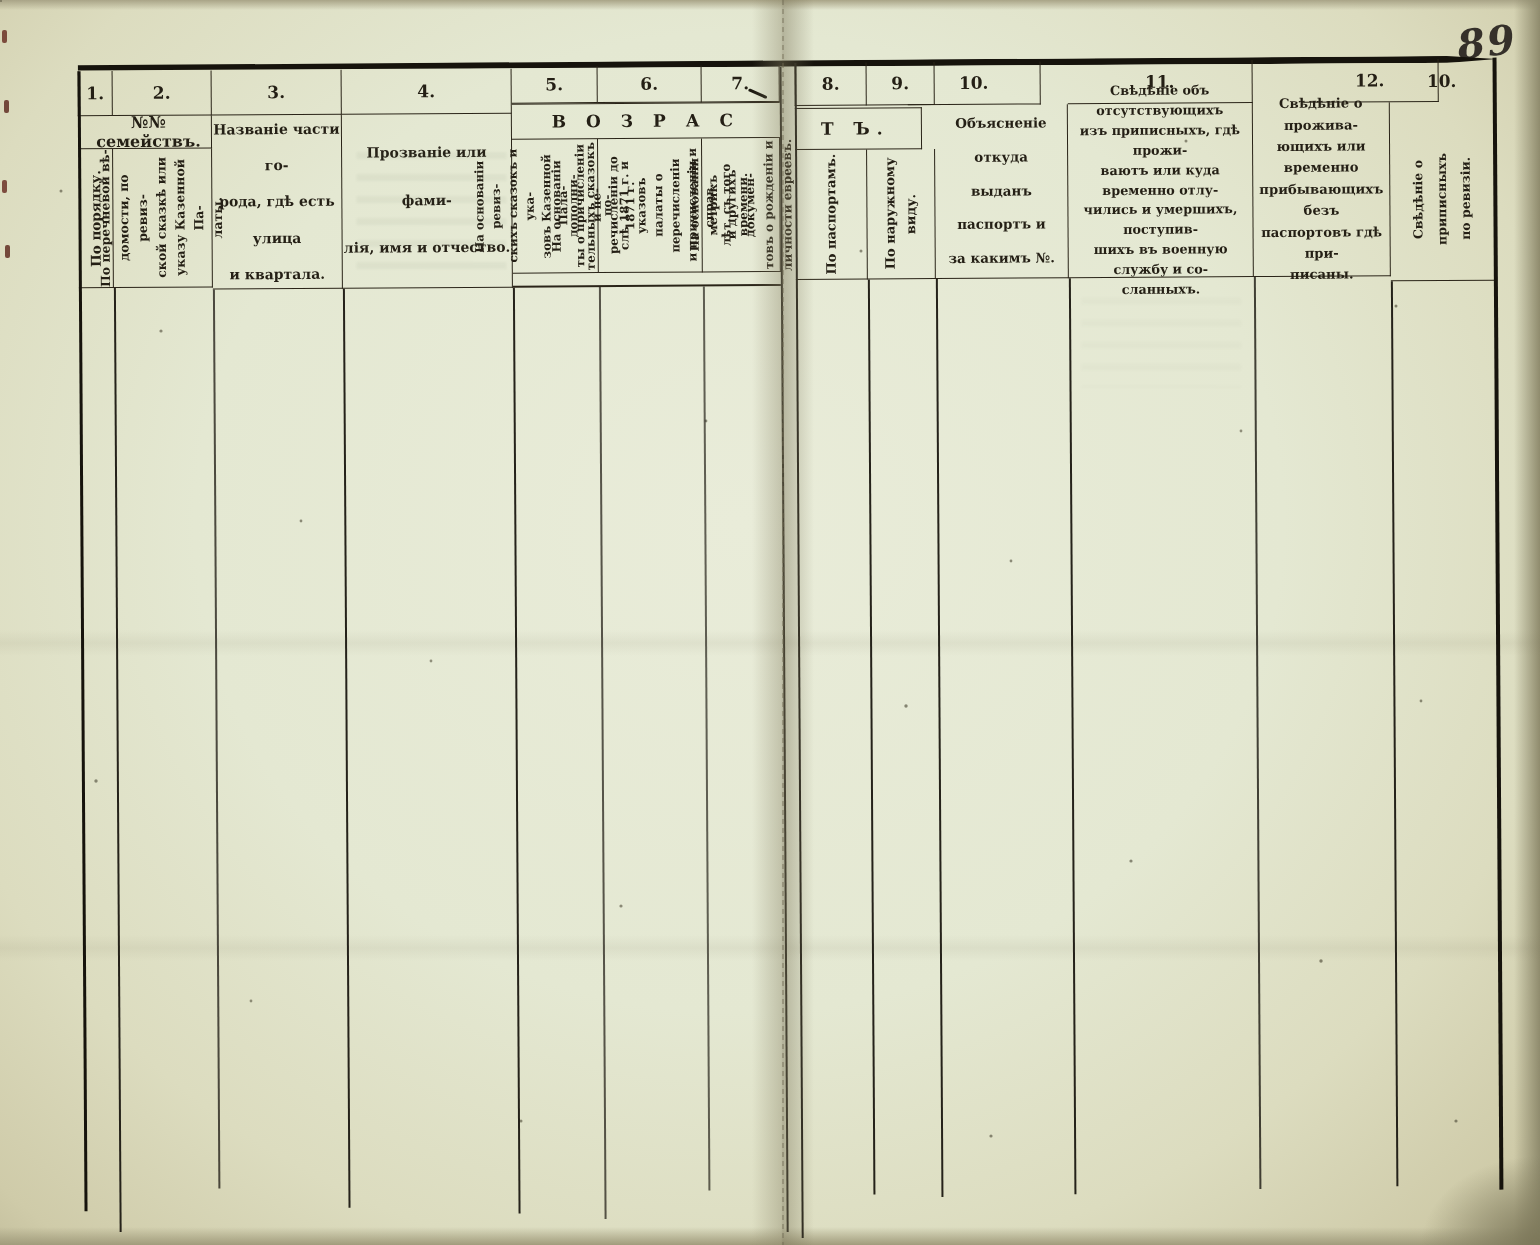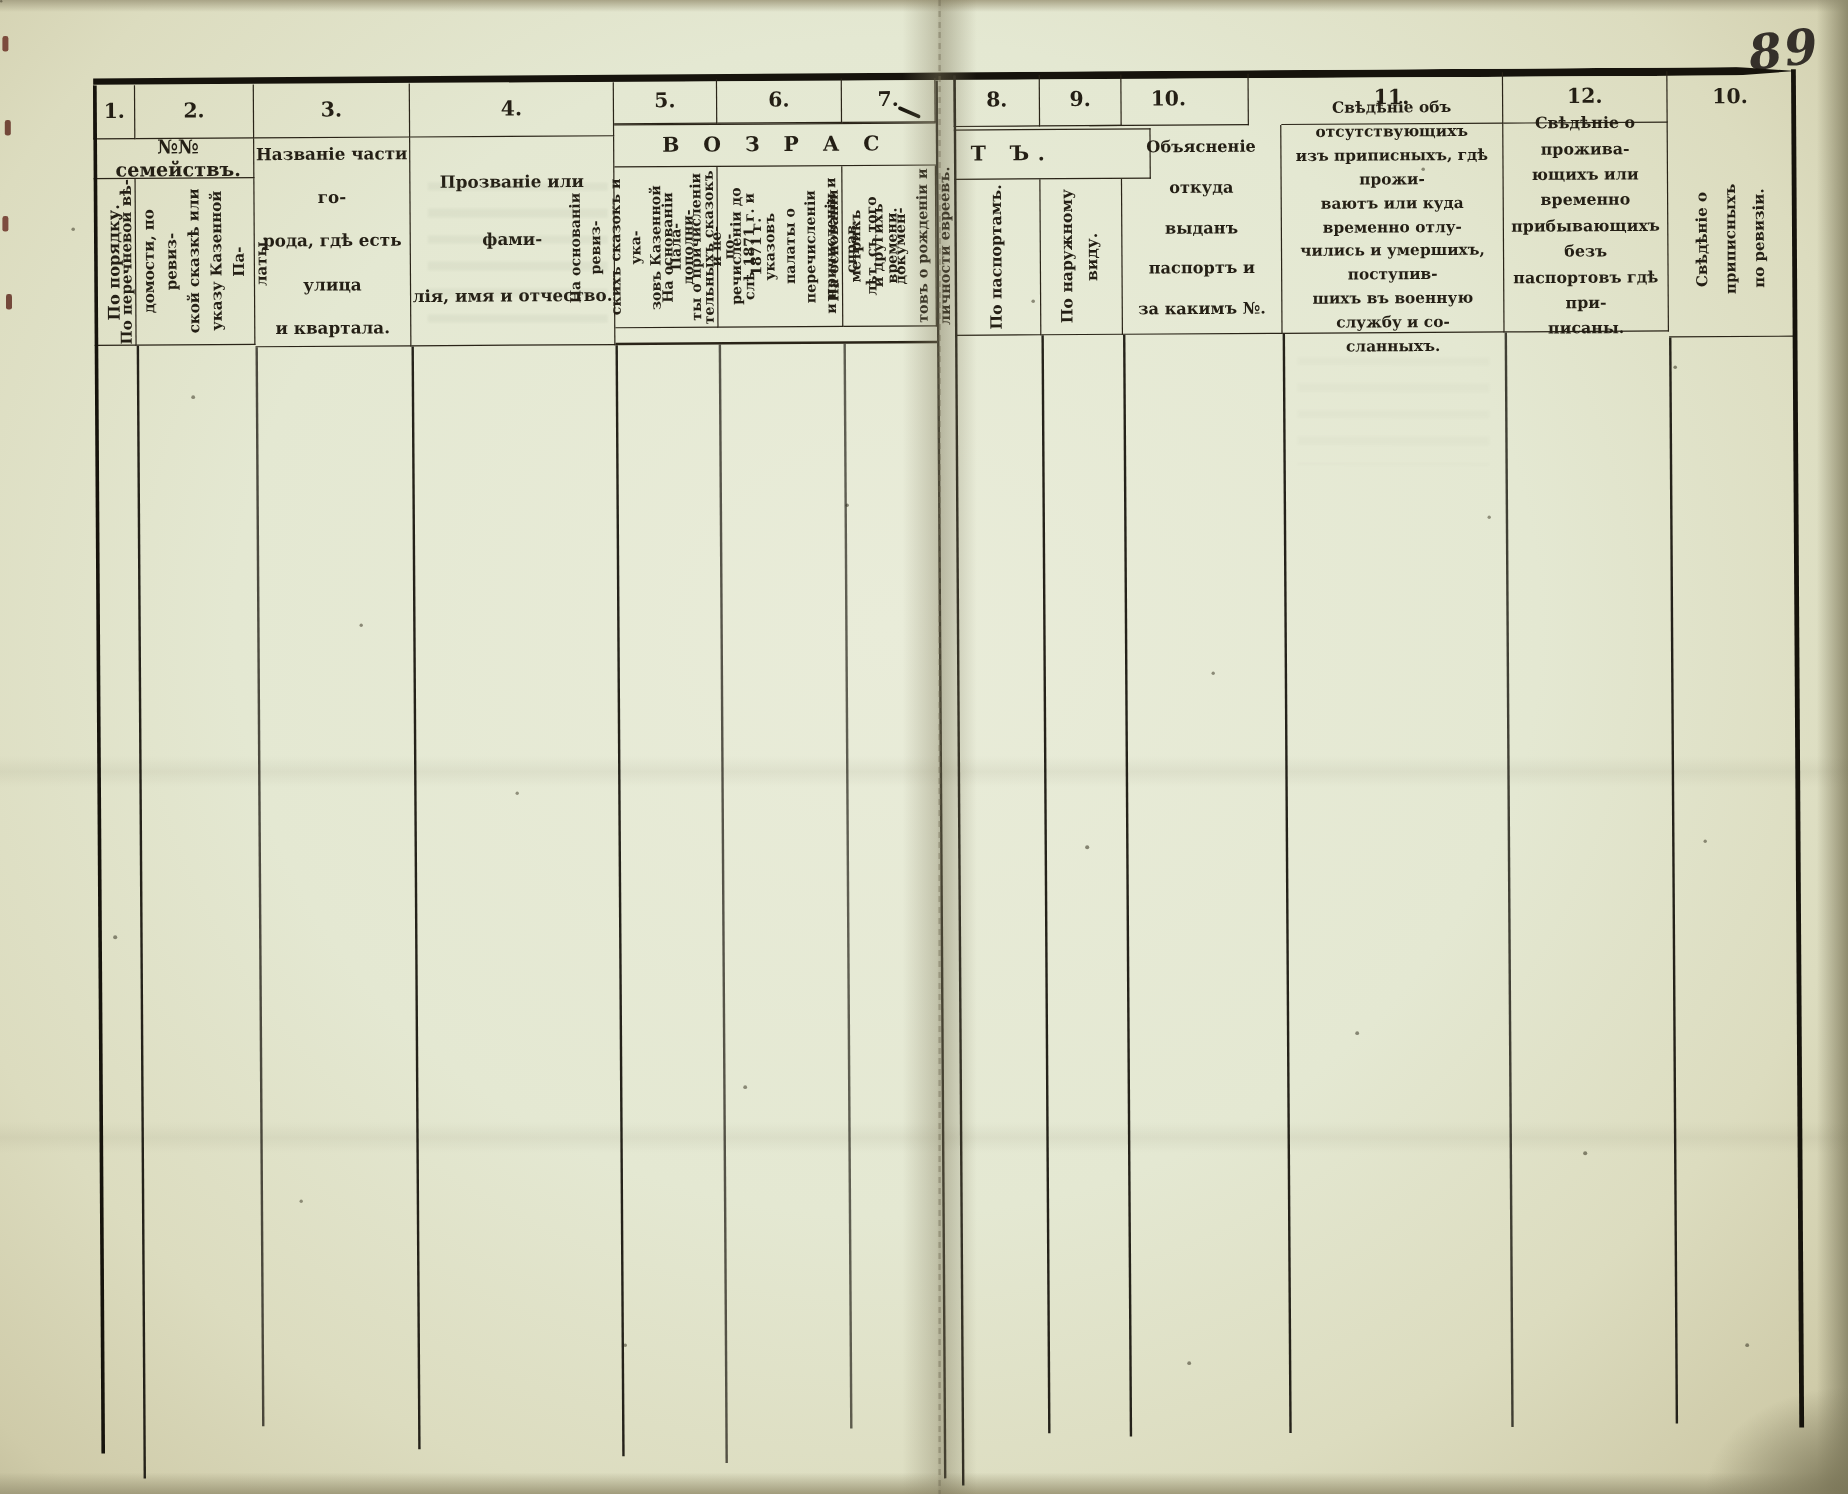--- a/index.html
+++ b/index.html
@@ -90,21 +90,21 @@
     <div class="cell num b-r b-b" style="left:212px;top:67px;width:130px;height:45px">3.</div>
     <div class="cell num b-r b-b" style="left:342px;top:67px;width:170px;height:45px">4.</div>
     <div class="cell num b-r b-b" style="left:512px;top:65px;width:86px;height:37px">5.</div>
     <div class="cell num b-r b-b" style="left:598px;top:65px;width:104px;height:37px">6.</div>
     <div class="cell num b-r b-b" style="left:702px;top:65px;width:78px;height:37px">7.</div>
 
     <div class="cell num b-r b-b b-l" style="left:795px;top:63px;width:72px;height:43px">8.</div>
     <div class="cell num b-r b-b" style="left:867px;top:63px;width:68px;height:43px">9.</div>
     <div class="cell num b-r b-b" style="left:908px;top:63px;width:133px;height:43px">10.</div>
     <div class="cell num b-r b-b" style="left:1068px;top:63px;width:185px;height:43px">11.</div>
-    <div class="cell num b-r b-b" style="left:1253px;top:63px;width:137px;height:43px">12.</div>
+    <div class="cell num b-r b-b" style="left:1302px;top:63px;width:137px;height:43px">12.</div>
     <div class="cell num" style="left:1390px;top:63px;width:104px;height:43px">10.</div>
 
     <div class="cell b-r b-b" style="left:78px;top:112px;width:134px;height:33px;font-size:16px;justify-content:flex-start;padding-left:8px">№№ семействъ.</div>
 
     <div class="cell b-r b-b" style="left:78px;top:145px;width:35px;height:139px">
       <span class="vtext" style="font-size:13.5px">По порядку.</span>
     </div>
     <div class="cell b-r b-b" style="left:113px;top:145px;width:99px;height:139px">
       <span class="vtext" style="font-size:12.5px;line-height:1.5">По перечневой вѣ-
 домости, по ревиз-
@@ -113,21 +113,21 @@
 латы.</span>
     </div>
 
     <div class="cell b-r b-b" style="left:212px;top:112px;width:130px;height:174px;font-size:14px;line-height:2.6">Названіе части го-
 рода, гдѣ есть улица
 и квартала.</div>
     <div class="cell b-r b-b" style="left:342px;top:112px;width:170px;height:174px;font-size:14px;line-height:3.4">Прозваніе или фами-
 лія, имя и отчество.</div>
 
     <div class="cell b-t b-b" style="left:512px;top:102px;width:268px;height:36px;font-size:17px;letter-spacing:7px">В О З Р А С</div>
-    <div class="cell b-t b-b b-r" style="left:795px;top:108px;width:164px;height:42px;font-size:17px;letter-spacing:7px;justify-content:flex-start;padding-left:14px">Т Ъ.</div>
+    <div class="cell b-t b-b b-r" style="left:795px;top:108px;width:127px;height:42px;font-size:17px;letter-spacing:7px;justify-content:flex-start;padding-left:26px">Т Ъ.</div>
 
     <div class="cell b-r b-b" style="left:512px;top:138px;width:86px;height:134px">
       <span class="vtext" style="font-size:11.8px;line-height:1.42">На основаніи ревиз-
 скихъ сказокъ и ука-
 зовъ Казенной Пала-
 ты о причисленіи и пе-
 речисленіи до 1871 г.</span>
     </div>
     <div class="cell b-r b-b" style="left:598px;top:138px;width:104px;height:134px">
       <span class="vtext" style="font-size:11.8px;line-height:1.44">На основаніи дополни-

